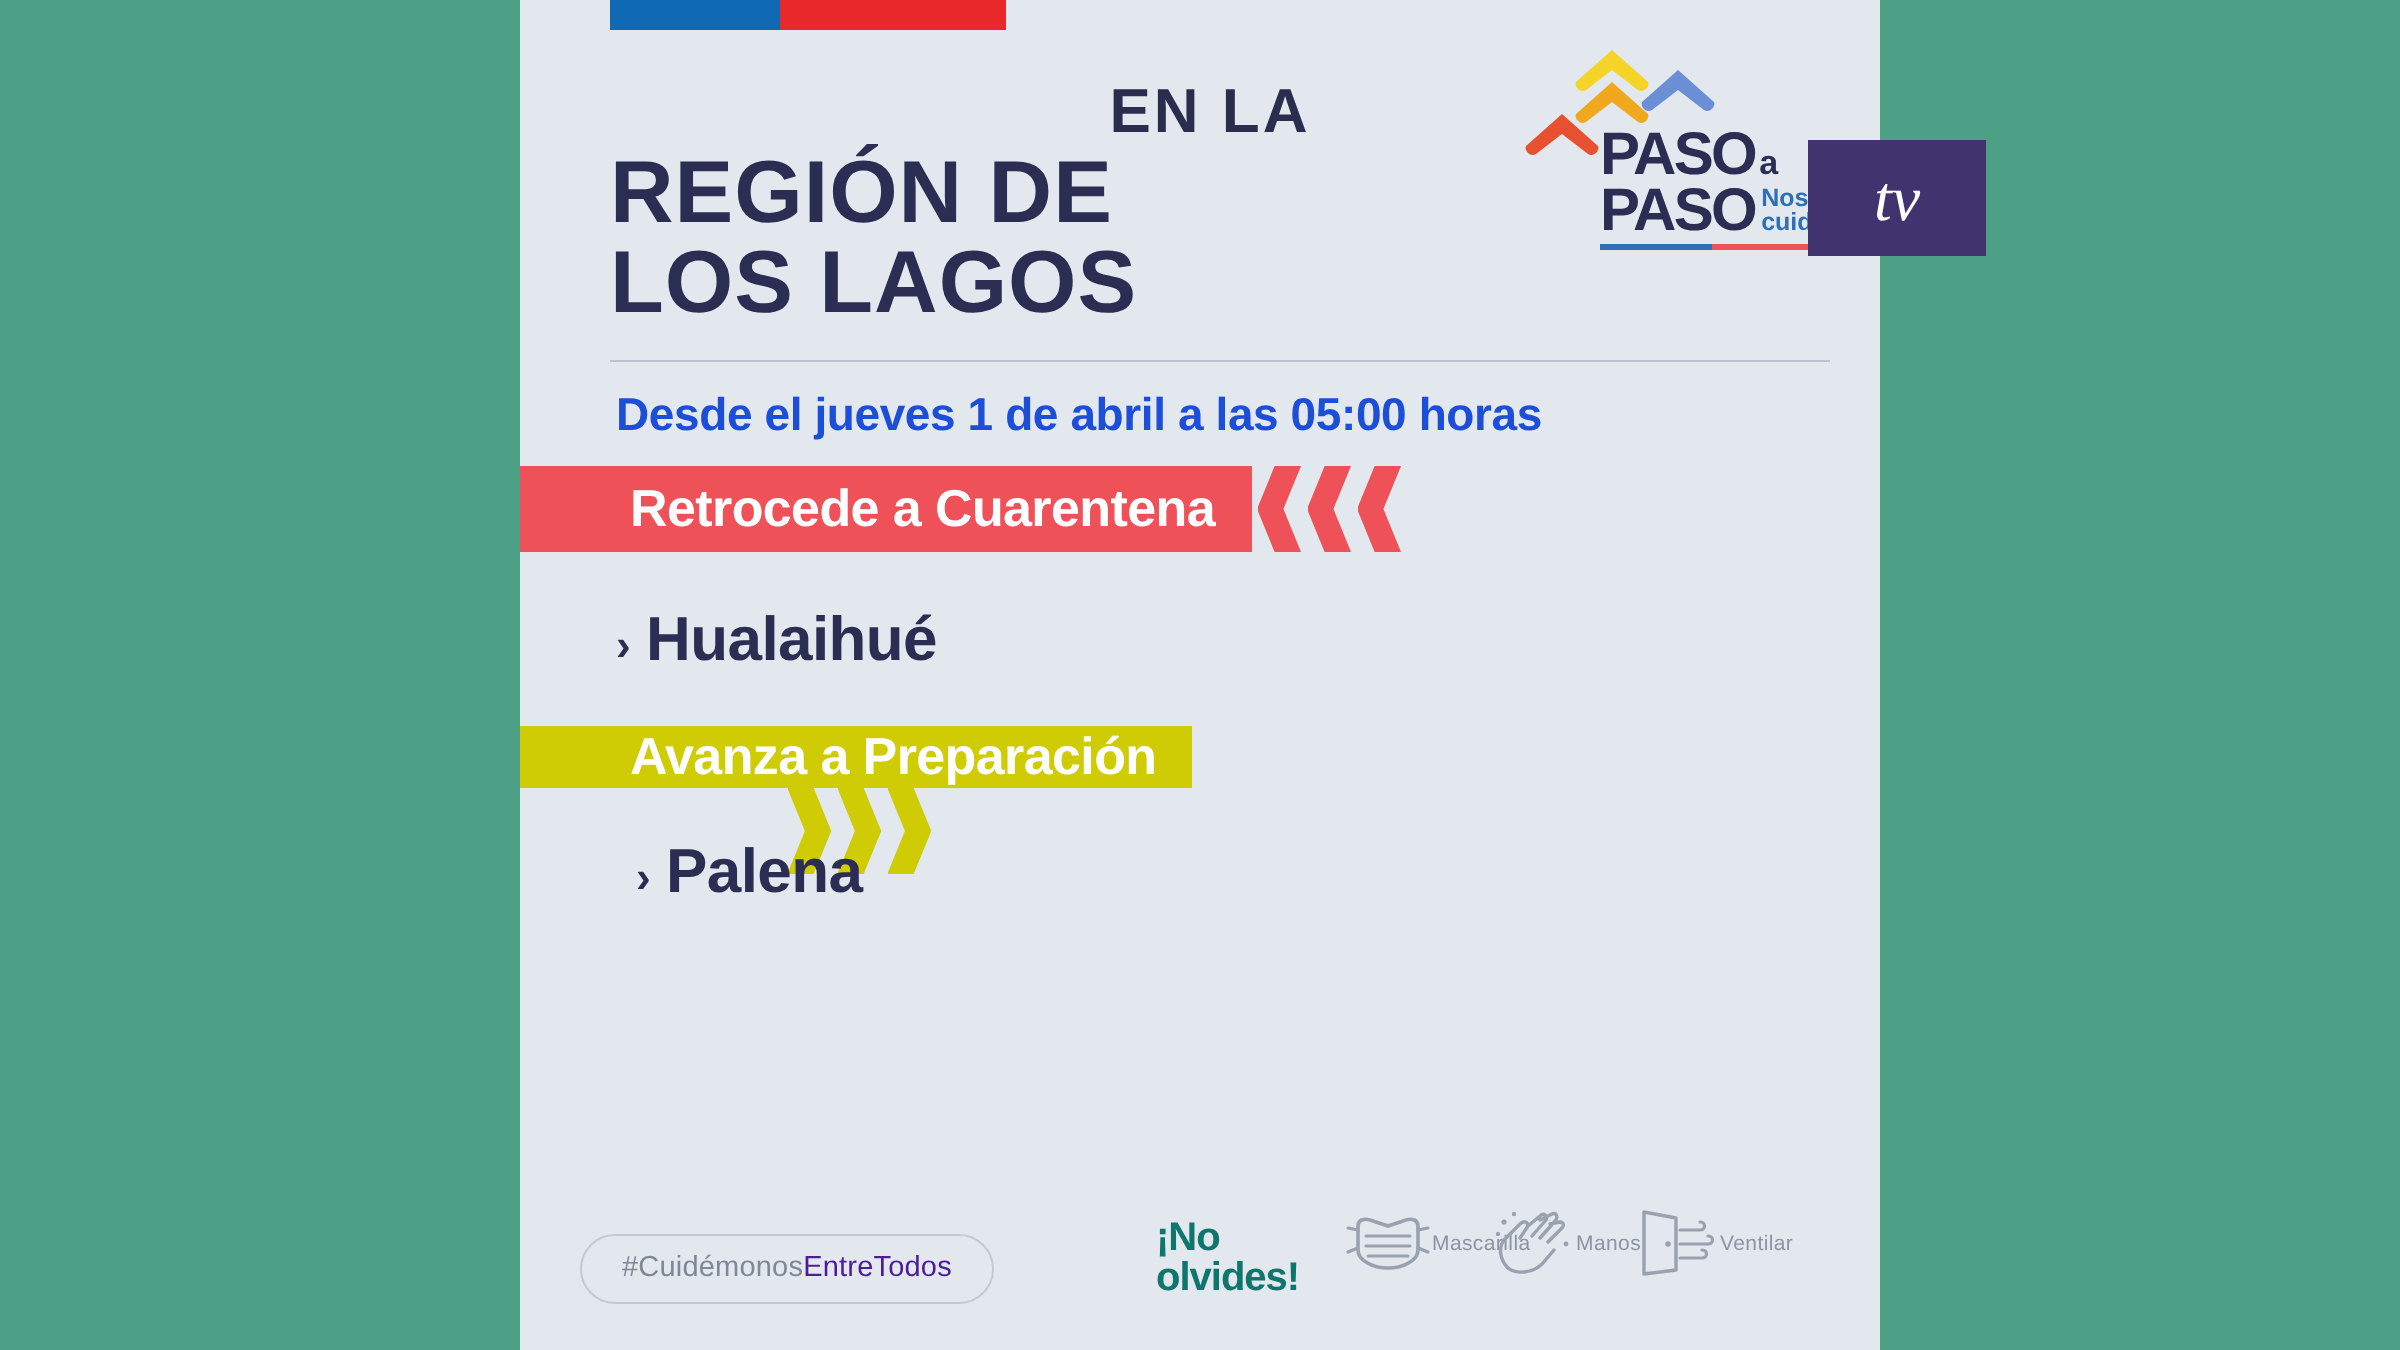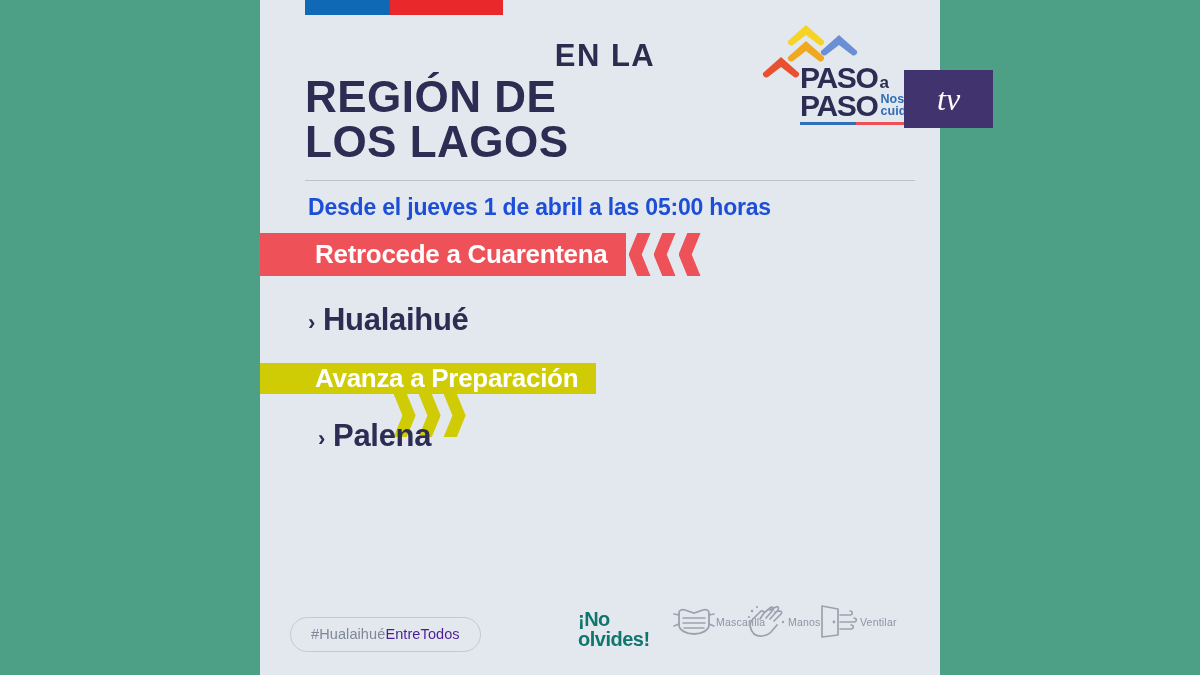--- a/index.html
+++ b/index.html
@@ -299,21 +299,21 @@
       <div class="chev right"></div>
     </div>
   </div>
 
   <div class="comuna comuna-2">
     <span class="caret">›</span>
     <span>Palena</span>
   </div>
 
   <div class="hashtag">
-    <span>#Hualaihué</span><b>EntreTodos</b>
+    <span>#Cuidémonos</span><b>EntreTodos</b>
   </div>
 
   <div class="no-olvides">
     <div>¡No</div>
     <div>olvides!</div>
   </div>
 
   <div class="icon-row">
 
     <div class="icon-item">

